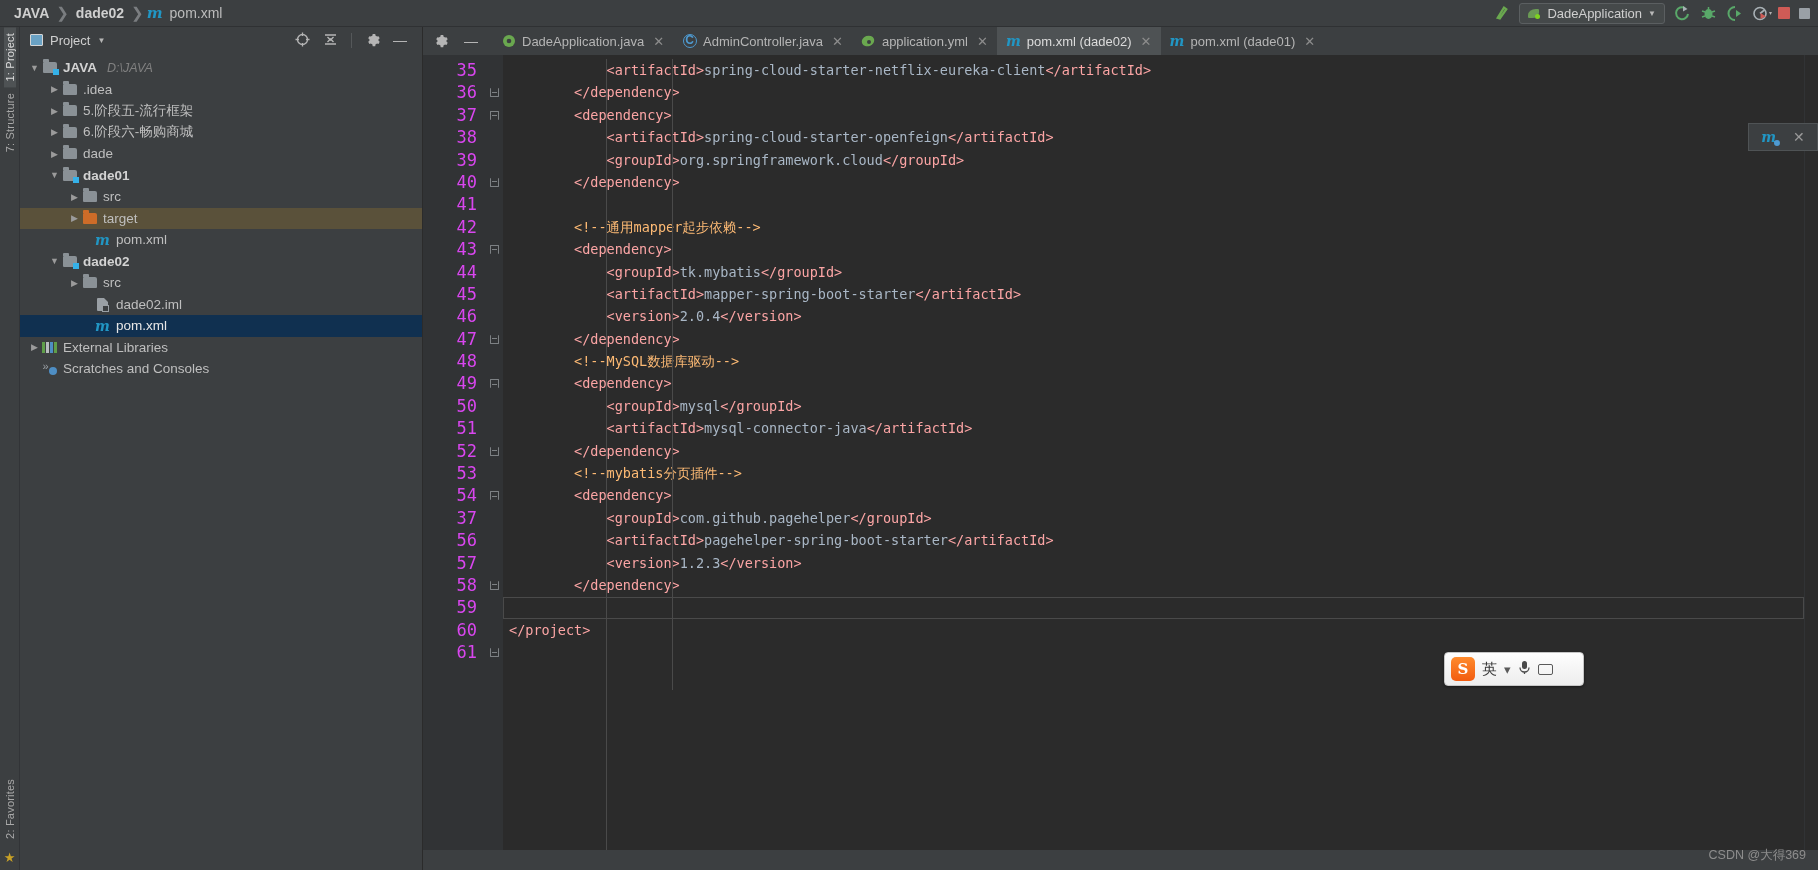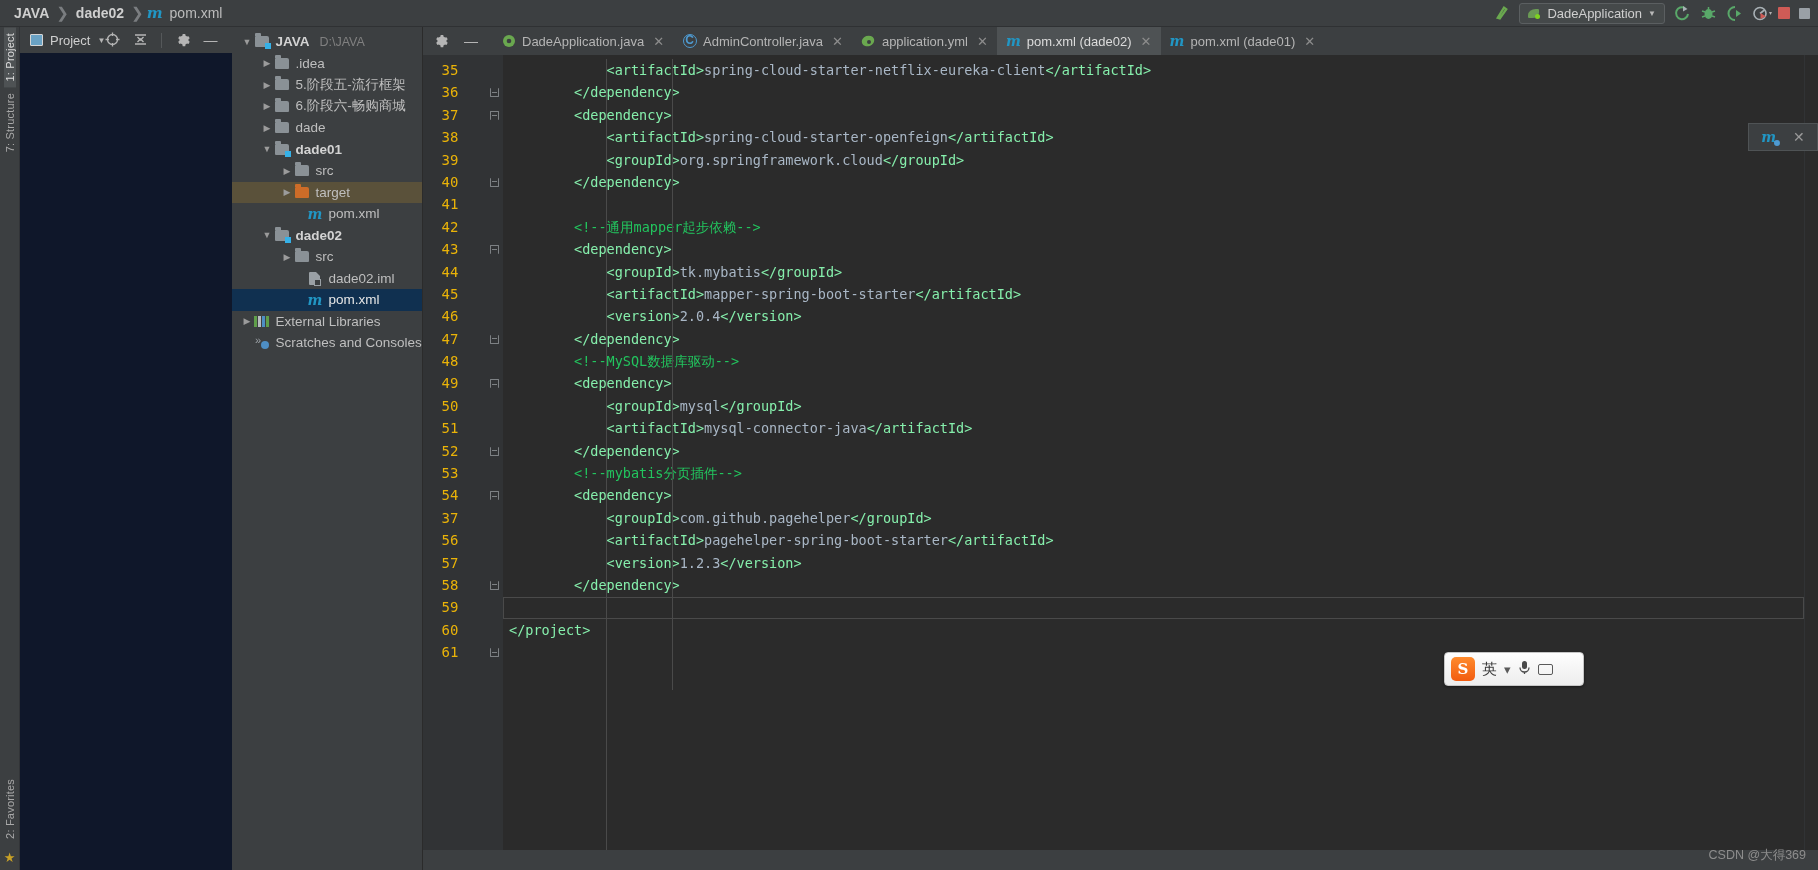--- a/index.html
+++ b/index.html
@@ -58,35 +58,35 @@
   .vtab {
     writing-mode: vertical-rl; transform: rotate(180deg);
     font-size: 11px; color: #a9a9a9; padding: 6px 0; white-space: nowrap;
     letter-spacing: 0.2px;
   }
   .vtab.active { background: #4e5254; color: #dcdcdc; }
   .strip-bottom { margin-top: auto; display:flex; flex-direction: column; align-items:center; }
   .star { color: #c9a227; font-size: 13px; padding: 5px 0; }
 
   
-  .projpanel { width: 403px; flex: 0 0 403px; background: #0f172a; display: flex; flex-direction: row; border-right: 1px solid #2b2b2b; }
+  .projpanel { width: 403px; flex: 0 0 403px; background: #5eead4; display: flex; flex-direction: column; border-right: 1px solid #2b2b2b; }
   .proj-header { height: 26px; display: flex; align-items: center; padding: 0 6px 0 10px; background: #3c3f41; }
   .proj-title { font-size: 13px; color: #cfcfcf; padding-left: 7px; }
   .proj-caret { font-size: 8px; color: #b6b6b6; padding-left: 7px; }
   .proj-ico-box { width: 13px; height: 12px; background: #6aa2c4; border: 1px solid #d5d5d5; border-radius: 1px; }
   .proj-actions { margin-left: auto; display: flex; align-items: center; gap: 13px; padding-right: 9px; }
   .hdr-ico { color: #b5b5b5; font-size: 14px; line-height: 1; }
   .vsep { width: 1px; height: 15px; background: #55585a; }
 
   .tree { flex: 1 1 auto; overflow: hidden; padding-top: 4px; background: #3c3f41; font-size: 13.5px; }
   .row { display: flex; align-items: center; height: 21.5px; white-space: nowrap; padding-right: 4px; }
   .row .arrow { width: 13px; text-align: center; color: #9b9b9b; font-size: 9px; flex: 0 0 13px; }
   .row .ico { width: 17px; flex: 0 0 17px; display: flex; justify-content: center; align-items: center; }
   .row .lbl { color: #bfbfbf; padding-left: 5px; }
-  .row .sub { color: #808080; padding-left: 10px; font-size: 12.5px; }
+  .row .sub { color: #808080; padding-left: 10px; font-size: 12.5px; font-style: italic; }
   .row.bold .lbl { font-weight: bold; color: #d3d3d3; }
   .row.sel-target { background: #5a513a; }
   .row.sel-blue { background: #103050; }
   .row.sel-blue .lbl { color: #e6e6e6; }
 
   .folder { width: 14px; height: 11px; background: #8a9196; border-radius: 1px 2px 1px 1px; position: relative; }
   .folder::before { content:""; position:absolute; top:-3px; left:0; width:6px; height:3px; background:#8a9196; border-radius: 1px 1px 0 0; }
   .folder.orange { background: #cd6c28; }
   .folder.orange::before { background: #cd6c28; }
   .folder.mod::after { content:""; position:absolute; right:-2px; bottom:-2px; width:6px; height:6px; background:#35b1e8; }
@@ -119,44 +119,44 @@
   .tab.active .tab-label { color: #dcdcdc; }
   .tab-label { white-space: nowrap; }
   .tab-x { color: #8d8d8d; font-size: 13px; padding-left: 3px; }
   .fileico { font-size: 13px; display: inline-flex; align-items: center; justify-content: center; width: 15px; }
   .fi-spring { color: #6aa84f; }
   .fi-class { color: #4e9ad1; font-weight: bold; font-size: 12px; border: 1.5px solid #4e9ad1; border-radius: 50%; width: 14px; height: 14px; line-height: 11px; text-align: center; }
   .fi-m { color: #2196c4; font-style: italic; font-weight: bold; font-family: "DejaVu Serif", serif; font-size: 14px; }
 
   .editor-body { flex: 1 1 auto; display: flex; position: relative; min-height: 0; background: #2b2b2b; overflow: hidden; }
   .gutter {
-    width: 62px; flex: 0 0 62px; background: #313335; color: #eab308;
-    font-family: "DejaVu Sans Mono", monospace; font-size: 14px; text-align: center;
+    width: 62px; flex: 0 0 62px; background: #313335; color: #d946ef;
+    font-family: "DejaVu Sans Mono", monospace; font-size: 17px; text-align: right;
     padding-top: 4px; position: relative;
   }
   .gline { height: 22.4px; line-height: 22.4px; padding-right: 8px; }
   .foldcol {
     width: 18px; flex: 0 0 18px; background: #313335; position: relative; padding-top: 4px;
   }
   .foldmark { height: 22.4px; line-height: 22.4px; text-align: center; color: #888b8d; font-size: 10px; }
   .foldmark .fm {
     display:inline-block; width:9px; height:9px; border:1px solid #7d8184; border-radius:1px;
     position: relative; vertical-align: middle;
   }
   .foldmark .fm::after { content:""; position:absolute; left:1.5px; top:3.5px; width:5px; height:1px; background:#7d8184; }
   .foldmark .fm.down { border-bottom: none; }
   .foldmark .fm.up { border-top: none; }
   .codearea {
     flex: 1 1 auto; position: relative; padding-top: 4px; overflow: hidden;
     font-family: "DejaVu Sans Mono", monospace; font-size: 13.5px;
   }
   .cline { height: 22.4px; line-height: 22.4px; white-space: pre; padding-left: 6px; }
-  .tag { color: #86efac; }
+  .tag { color: #fca5a5; }
   .val { color: #a9b7c6; }
-  .cmt { color: #22c55e; }
+  .cmt { color: #fdba74; }
   .sel-text { background: #3a5a46; }
   .caret { display:inline-block; width:1px; height:16px; background:#d0d0d0; vertical-align:-3px; }
   .codeline-hl { position: absolute; left: 0; right: 0; height: 22.4px; border: 1px solid #4a4a4a; box-sizing: border-box; pointer-events: none; }
   .indentguide { position: absolute; top: 0; bottom: 0; width: 1px; background: #4a4a4a; }
 
   
   .m-chip {
     position: absolute; top: 68px; right: 0px; width: 70px; height: 28px;
     background: #3c3f41; border: 1px solid #4f5355; display: flex; align-items: center;
     justify-content: space-around; padding: 0 4px;

